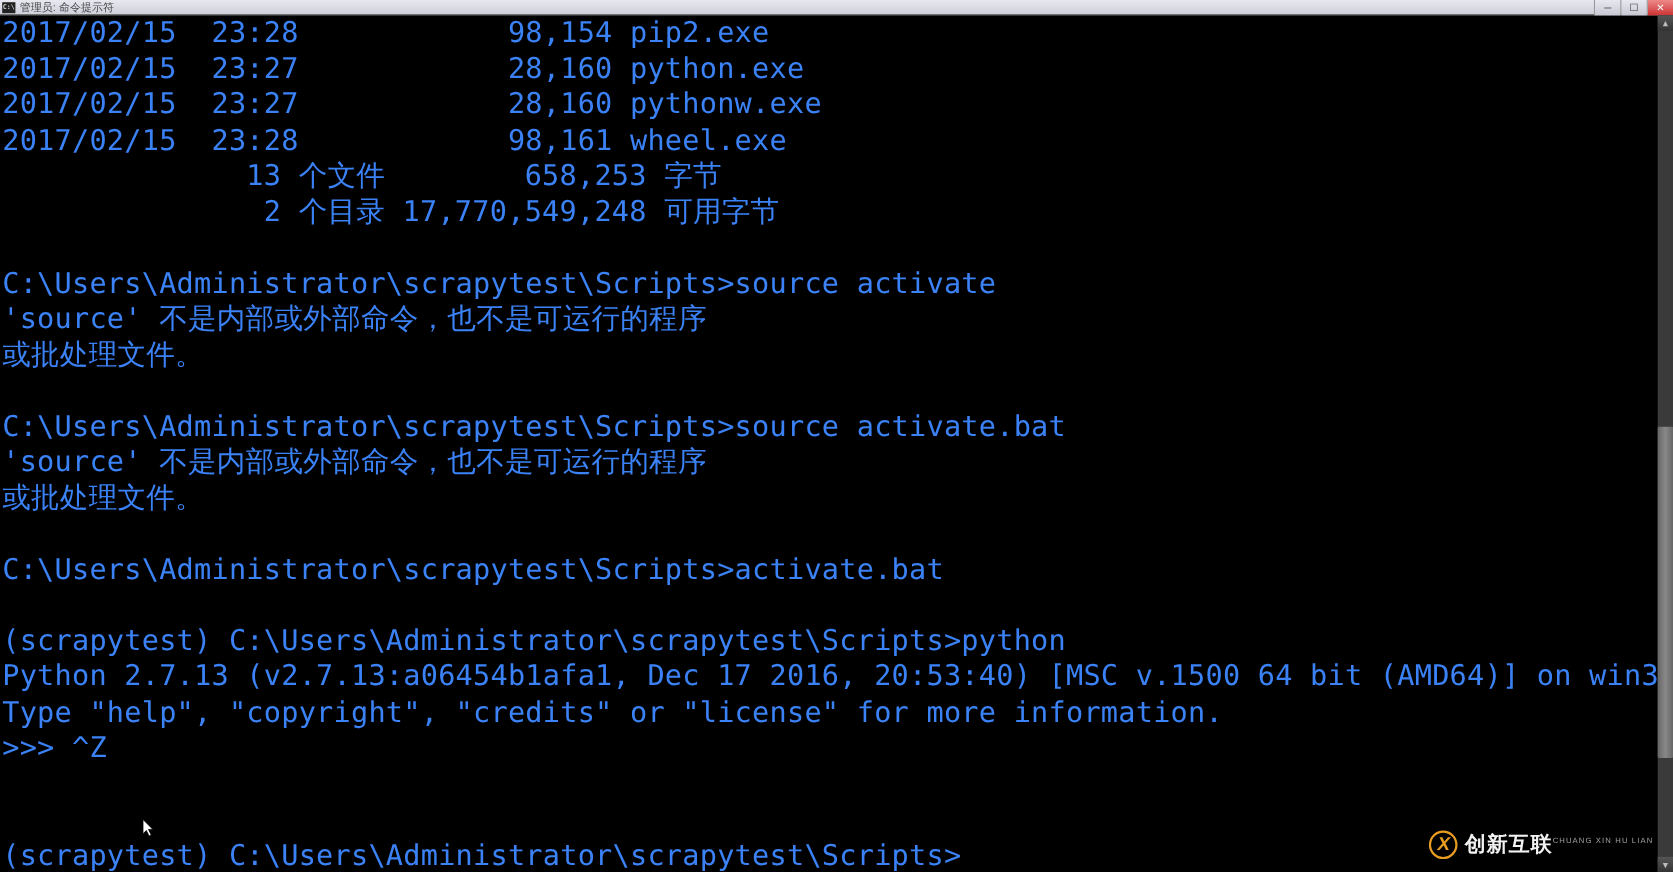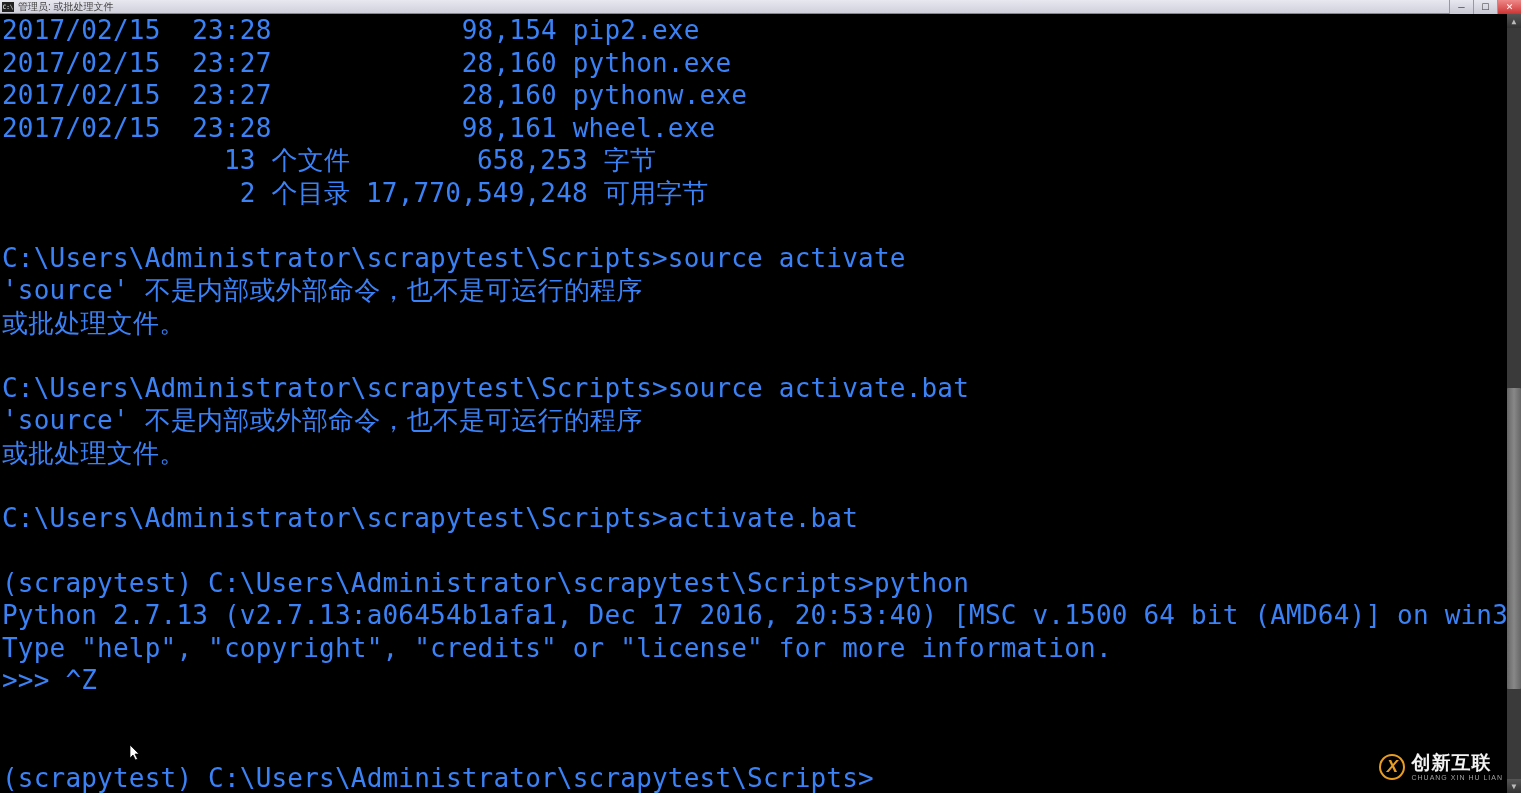--- a/index.html
+++ b/index.html
@@ -129,21 +129,20 @@
     }
     .watermark-x {
       color: #f5a623;
       font-size: 17px;
       font-weight: bold;
       font-family: Arial, sans-serif;
       font-style: italic;
     }
     .watermark-text {
       display: flex;
-      flex-direction: column;
       line-height: 1;
     }
     .watermark-cn {
       color: #fff;
       font-size: 19px;
       font-weight: bold;
       font-family: "Microsoft YaHei", sans-serif;
       letter-spacing: 1px;
     }
     .watermark-en {
@@ -160,21 +159,21 @@
       width: 12px;
       height: 18px;
       pointer-events: none;
     }
   </style>
 </head>
 <body>
 
 <div class="titlebar">
   <span class="titlebar-icon">C:\</span>
-  <span class="titlebar-text">管理员: 或批处理文件</span>
+  <span class="titlebar-text">管理员: 命令提示符</span>
   <div class="window-controls">
     <div class="win-btn">─</div>
     <div class="win-btn">☐</div>
     <div class="win-btn close">✕</div>
   </div>
 </div>
 
 <div class="terminal-body" id="terminal">2017/02/15  23:28            98,154 pip2.exe
 2017/02/15  23:27            28,160 python.exe
 2017/02/15  23:27            28,160 pythonw.exe

